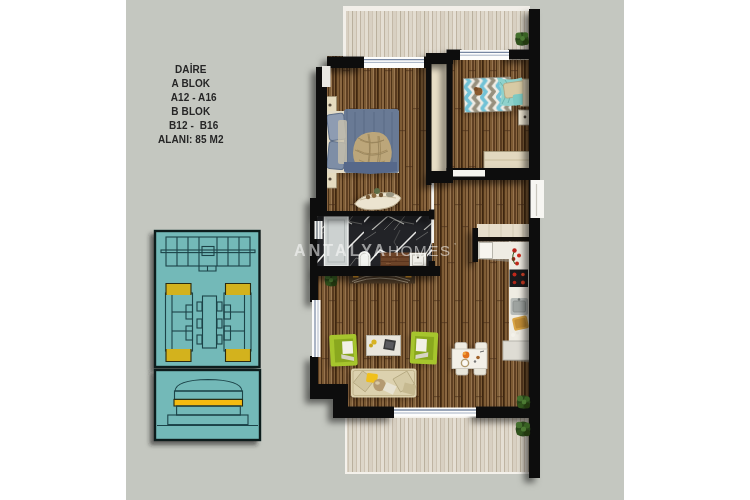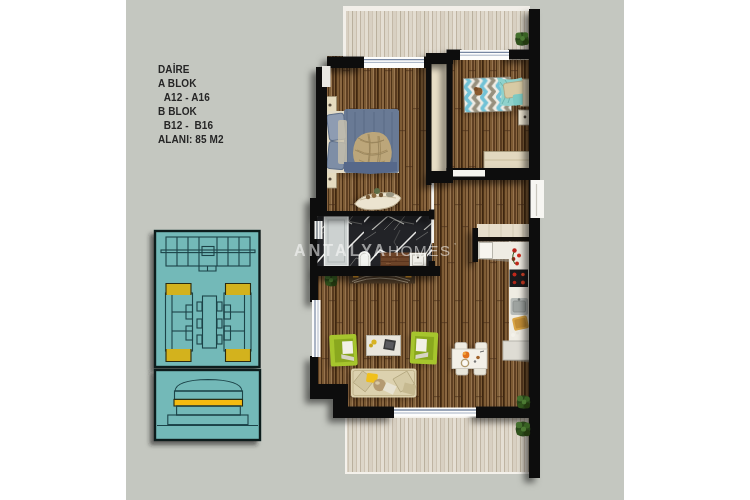--- a/index.html
+++ b/index.html
@@ -1,19 +1,19 @@
 <!DOCTYPE html>
 <html><head>
 <meta charset="utf-8">
 <style>
   html,body{margin:0;padding:0;}
   body{width:750px;height:500px;background:#ffffff;font-family:"Liberation Sans",sans-serif;}
   .stage{position:relative;width:750px;height:500px;overflow:hidden;}
   .mat{position:absolute;left:126px;top:0;width:498px;height:500px;background:#c4c7c0;}
-  .info{position:absolute;left:158px;top:63px;font-weight:bold;font-size:10px;line-height:13.9px;color:#262626;letter-spacing:0.1px;}
+  .info{position:absolute;left:158px;top:63px;font-weight:bold;font-size:10px;line-height:13.9px;color:#262626;letter-spacing:0.1px;text-align:center;}
 </style>
 </head>
 <body>
 <div class="stage">
 
 <div class="mat"></div>
 
 <div class="info">DAİRE<br>A BLOK<br>&nbsp;&nbsp;A12 - A16<br>B BLOK<br>&nbsp;&nbsp;B12 -&nbsp; B16<br>ALANI: 85 M2</div>
 <svg width="750" height="500" viewBox="0 0 750 500" style="position:absolute;left:0;top:0;">
 <defs>

